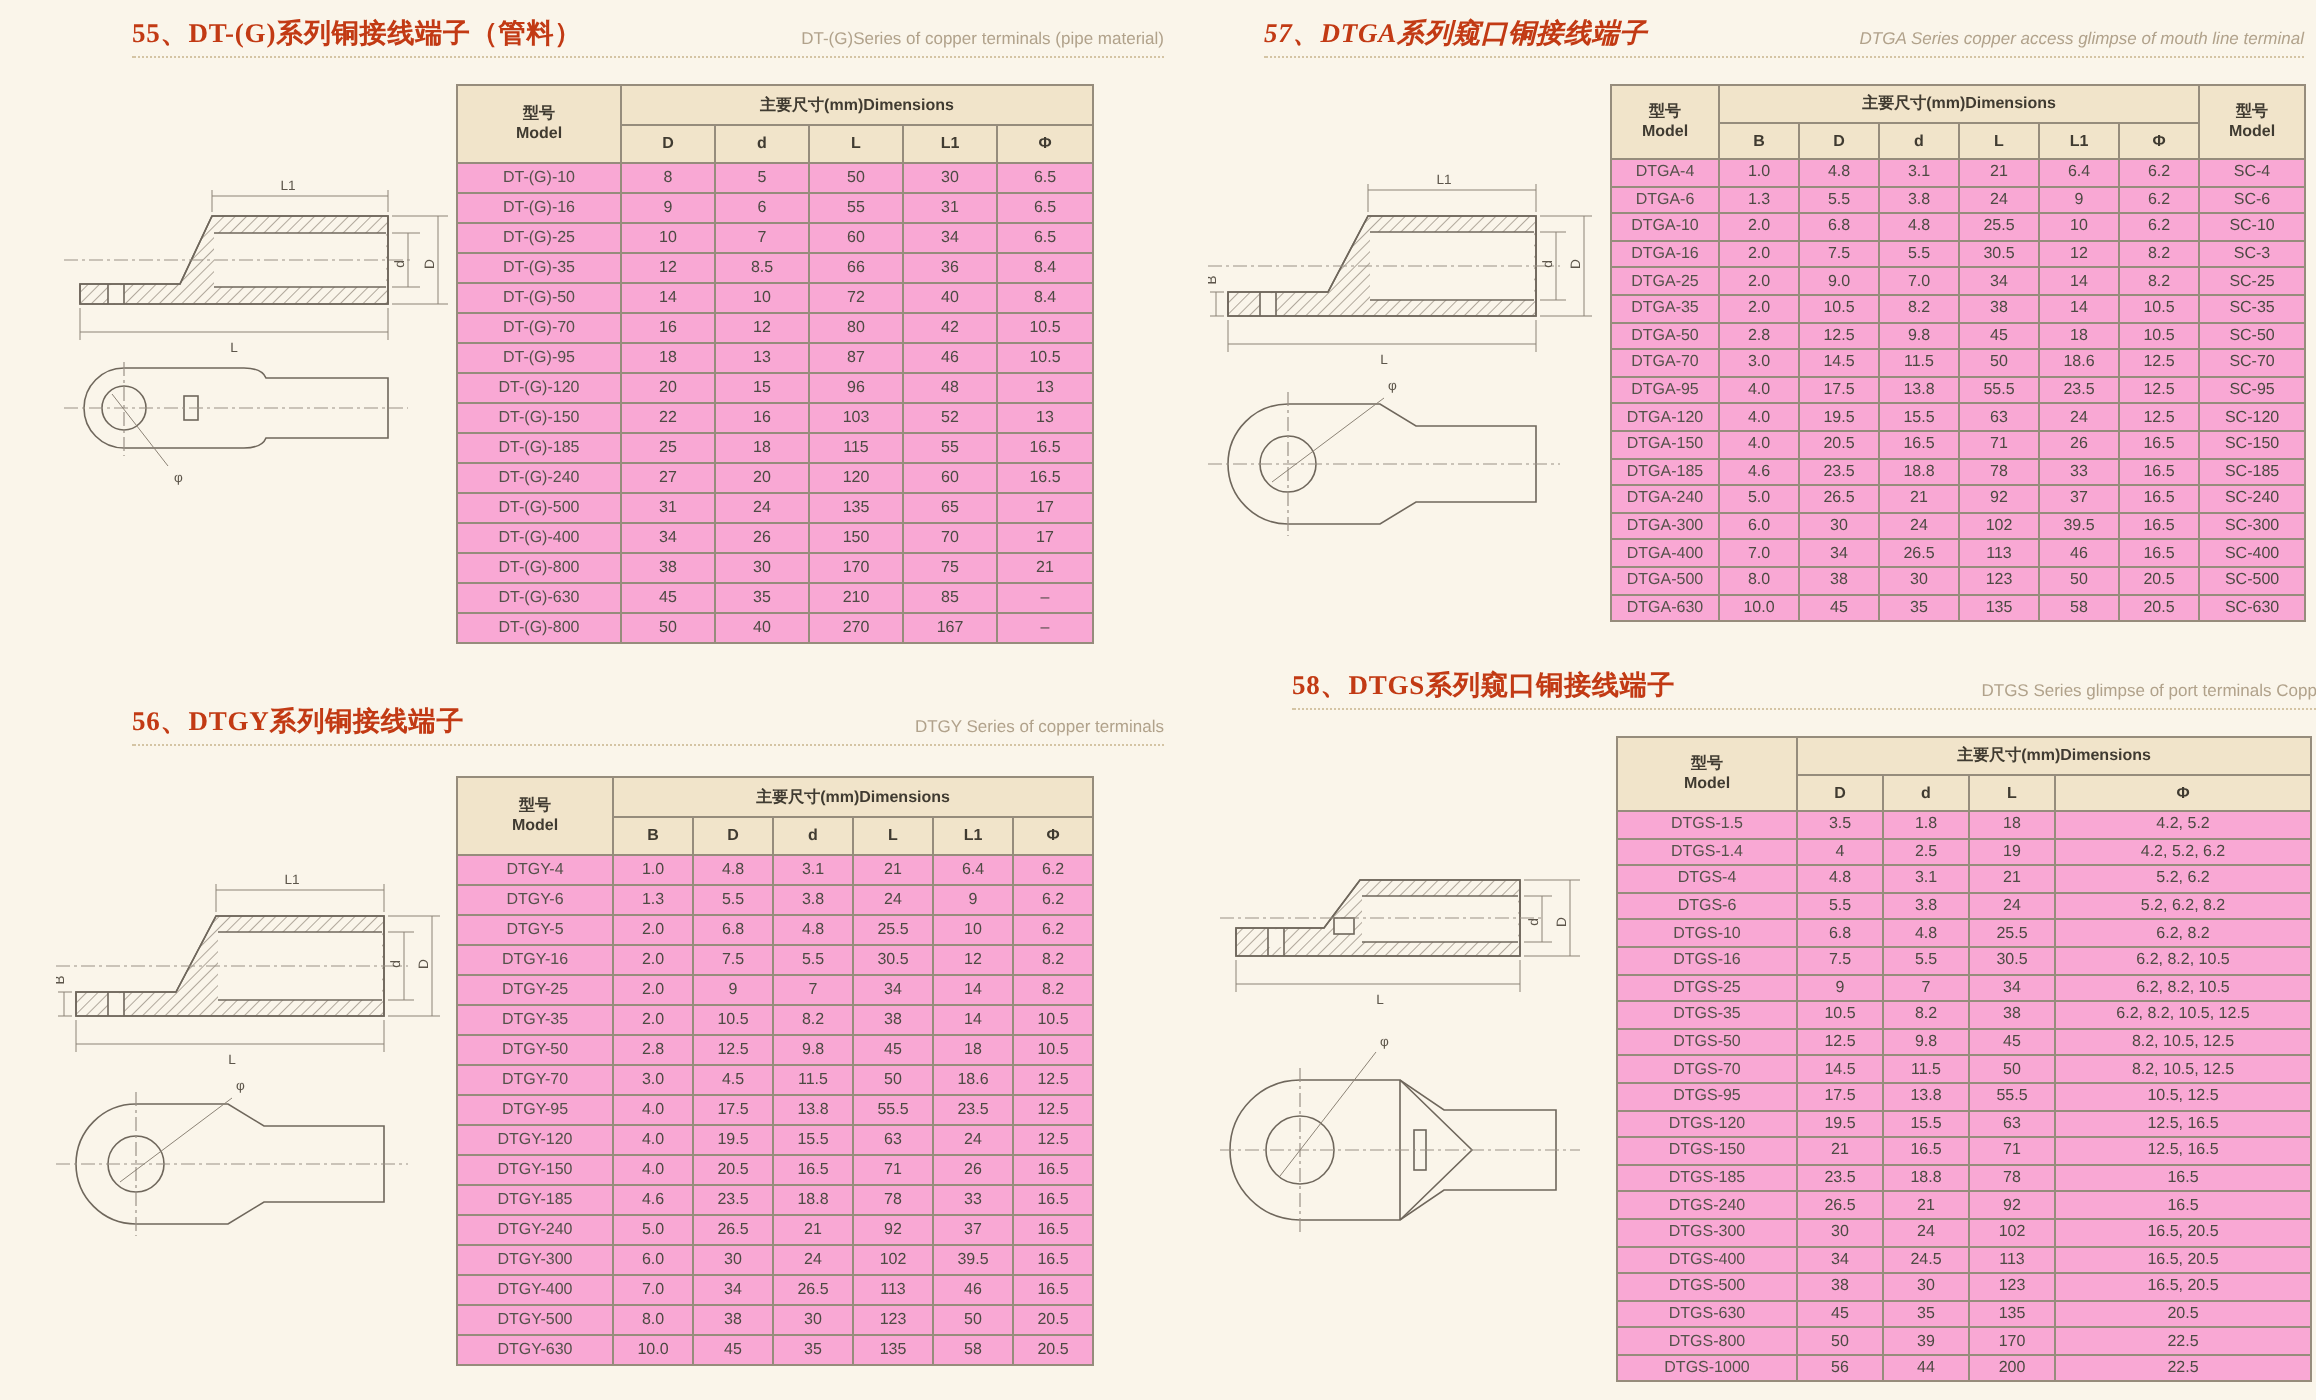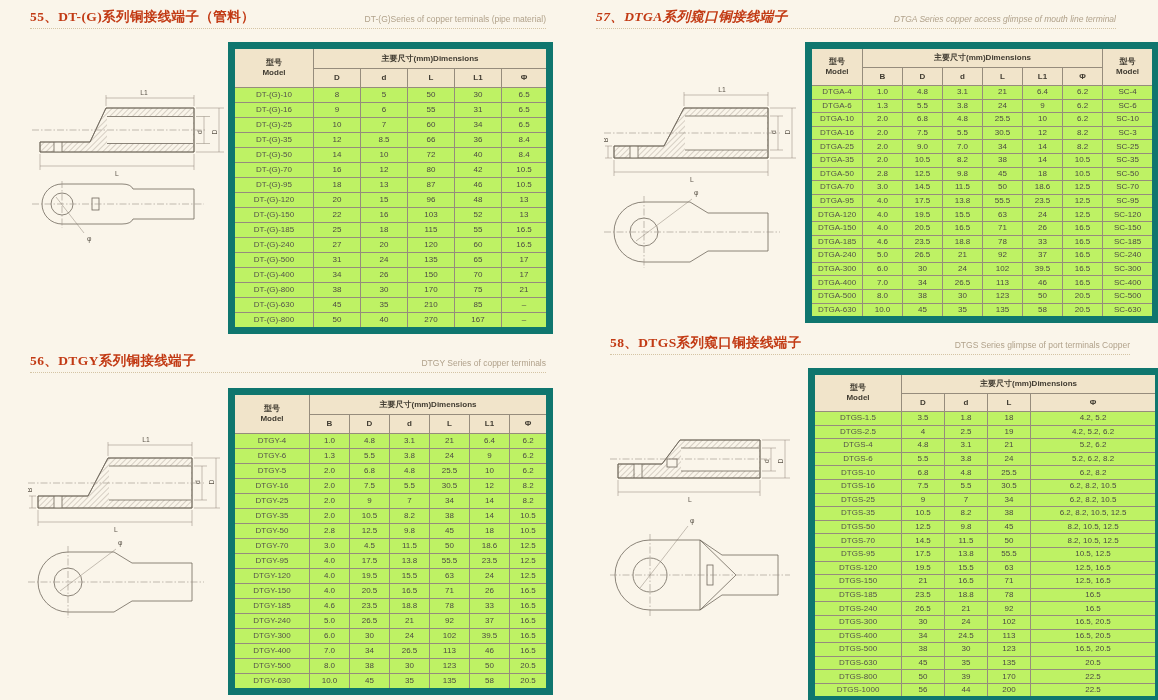--- a/index.html
+++ b/index.html
@@ -2,31 +2,31 @@
 <html><head>
 <meta charset="utf-8">
 <style>
   html,body{margin:0;padding:0;}
   body{
     position:relative;width:1158px;height:700px;overflow:hidden;
     background:#faf5ea;font-family:"Liberation Sans",sans-serif;color:#4a453c;
   }
   .sec-head{
     position:absolute;display:flex;justify-content:space-between;align-items:flex-end;
-    border-bottom:1px dotted #d4c4a4;padding-bottom:4px;
+    border-bottom:1px dotted #d4c4a4;padding-bottom:4px;margin-left:36px;
   }
   .sec-head h2{
     margin:0;font-family:"Liberation Serif",serif;font-weight:bold;
     font-size:13.5px;color:#c23a14;letter-spacing:.4px;line-height:1;
   }
   .sec-head .sub{font-size:8.5px;color:#b1a28b;line-height:1;padding-left:10px;white-space:nowrap;}
 
   table.spec{
     position:absolute;border-collapse:collapse;table-layout:fixed;
-    background:#bef264;font-size:8px;color:#4d4a43;border:7px solid #0f766e;
+    background:#f9a8d4;font-size:8px;color:#4d4a43;border:1px solid #0f766e;
   }
   .spec th,.spec td{border:1px solid #968c7c;text-align:center;padding:0;overflow:hidden;white-space:nowrap;}
   .spec thead th{background:#f1e4ca;color:#403b31;font-weight:bold;line-height:1.25;}
   .spec thead .dims-th{height:19px;}
   .spec thead .col-th{height:18px;}
   .spec td{height:14px;line-height:1;}
   .spec .model-cell{color:#55524b;}
   .t-compact td{height:12.6px;}
   .t-compact thead .dims-th{height:18px;}
   .t-compact thead .col-th{height:17px;}
@@ -760,21 +760,21 @@
     </thead>
     <tbody>
       <tr>
         <td class="model-cell">DTGS-1.5</td>
         <td>3.5</td>
         <td>1.8</td>
         <td>18</td>
         <td>4.2, 5.2</td>
       </tr>
       <tr>
-        <td class="model-cell">DTGS-2.5</td>
+        <td class="model-cell">DTGS-1.4</td>
         <td>4</td>
         <td>2.5</td>
         <td>19</td>
         <td>4.2, 5.2, 6.2</td>
       </tr>
       <tr>
         <td class="model-cell">DTGS-4</td>
         <td>4.8</td>
         <td>3.1</td>
         <td>21</td>

